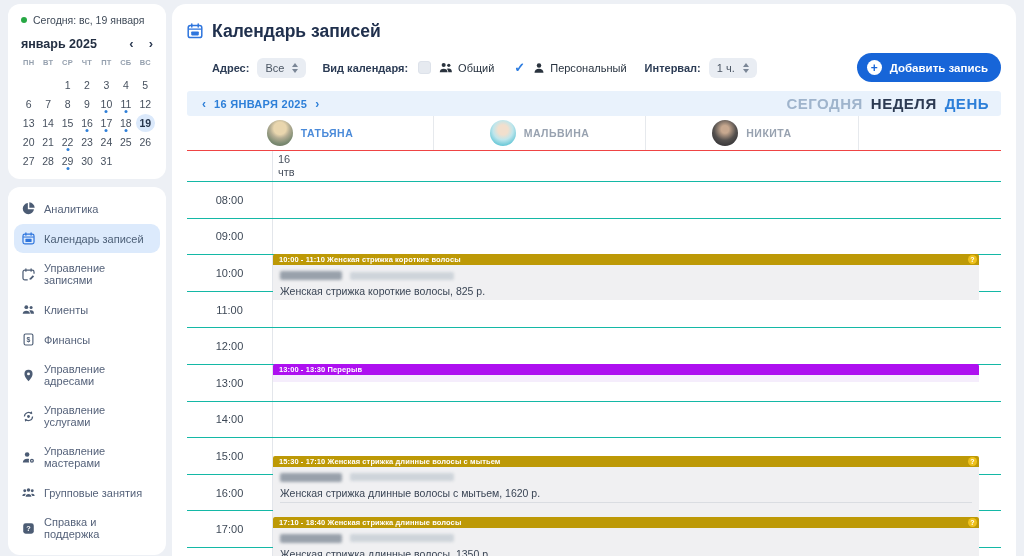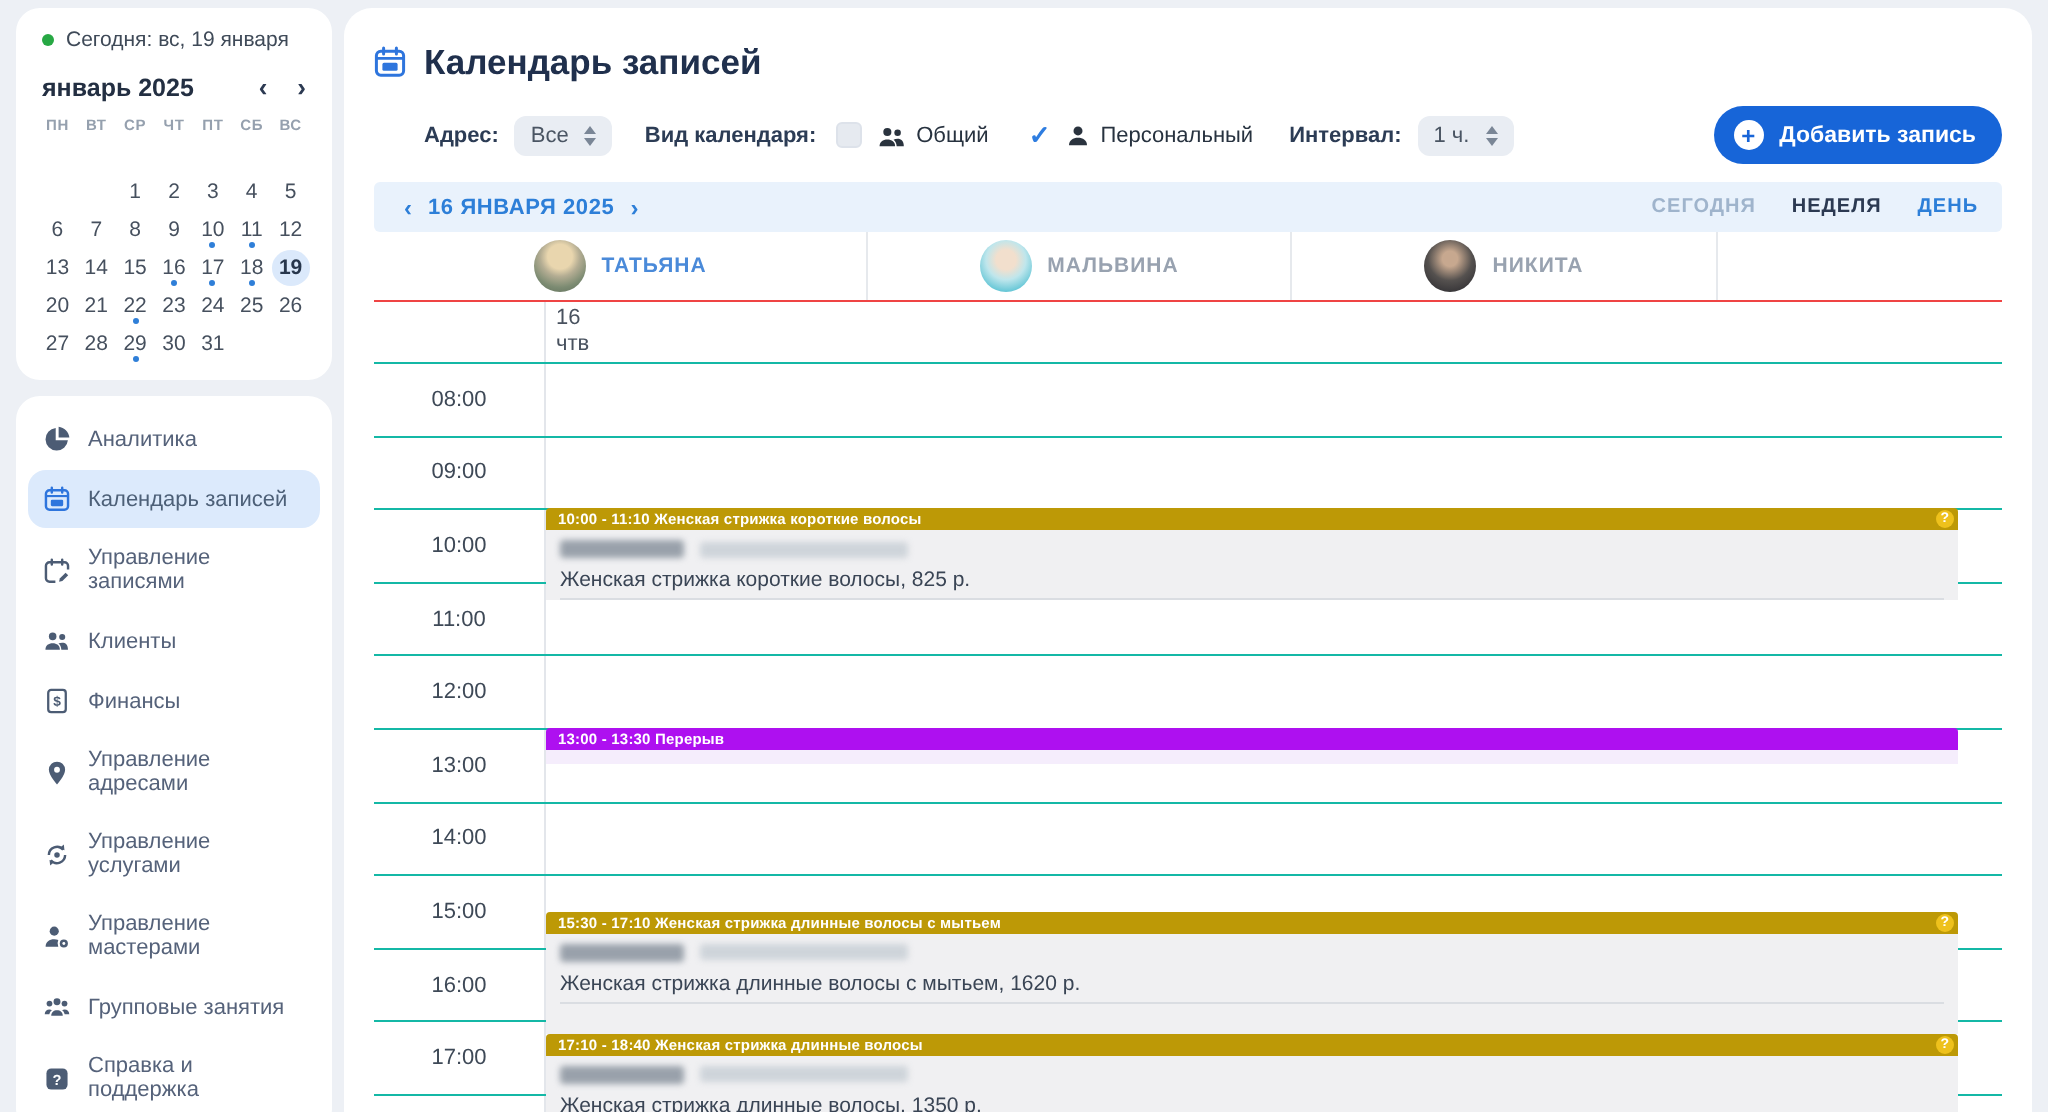--- a/index.html
+++ b/index.html
@@ -8,21 +8,21 @@
 
   
   .sidebar { position:absolute; left:8px; top:4px; width:158px; }
   .card { background:#fff; border-radius:12px; }
   .cal-card { padding:10px 11px 9px; margin-bottom:8px; }
   .today-row { display:flex; align-items:center; gap:6px; font-size:10.5px; color:#3f4a58; padding-left:2px; }
   .today-dot { width:6px; height:6px; border-radius:50%; background:#27a844; flex:none; }
   .month-row { display:flex; align-items:center; margin:11px 2px 7px; font-size:12.5px; font-weight:bold; color:#232f42; }
   .month-nav { margin-left:auto; display:flex; gap:15px; }
   .month-nav span { font-size:13px; color:#2c3a52; cursor:pointer; line-height:12px; }
-  .weekdays { display:grid; grid-template-columns:repeat(7,1fr); font-size:7.5px; font-weight:bold; color:#95a0ae; text-align:center; margin-bottom:20px; letter-spacing:.3px; }
+  .weekdays { display:grid; grid-template-columns:repeat(7,1fr); font-size:7.5px; font-weight:bold; color:#95a0ae; text-align:center; margin-bottom:9px; letter-spacing:.3px; }
   .days { display:grid; grid-template-columns:repeat(7,1fr); row-gap:1px; }
   .day { height:18px; display:flex; align-items:center; justify-content:center; font-size:10.5px; color:#46505e; position:relative; border-radius:50%; }
   .day.sel { background:#dbe9fb; font-weight:bold; color:#27364c; }
   .day .ddot { position:absolute; bottom:0; left:50%; transform:translateX(-50%); width:3px; height:3px; border-radius:50%; background:#2f7fd8; }
 
   .menu-card { padding:6px; }
   .mitem { display:flex; align-items:center; gap:9px; padding:8px 8px; border-radius:9px; font-size:11px; color:#55627a; margin:1px 0; cursor:pointer; }
   .mitem svg { width:13px; height:13px; flex:none; color:#4c5c74; }
   .mitem.active { background:#dceafc; color:#4d6078; }
   .mitem.active svg { color:#2e75dd; }
@@ -41,21 +41,21 @@
   .checkbox { width:13px; height:13px; background:#e6eaf0; border:1px solid #dde2ea; border-radius:3px; cursor:pointer; }
   .checkmark { color:#2e7de0; font-size:13px; font-weight:bold; cursor:pointer; }
   .viewopt { display:flex; align-items:center; gap:5px; color:#27323f; }
   .viewopt svg { color:#2a333e; }
   .add-btn { margin-left:auto; display:flex; align-items:center; gap:8px; background:#1765d8; color:#fff; font-size:11.5px; font-weight:bold; border:none; border-radius:17px; padding:7px 13px 7px 10px; cursor:pointer; font-family:inherit; }
   .plus-circle { width:15px; height:15px; border-radius:50%; background:#fff; color:#1765d8; display:flex; align-items:center; justify-content:center; font-size:12px; font-weight:bold; line-height:1; }
 
   .date-nav { margin-top:11px; height:25px; background:#e9f2fc; border-radius:3px; display:flex; align-items:center; padding:0 12px; font-size:11px; }
   .dn-ch { color:#2d7fd8; font-size:12px; font-weight:bold; padding:0 3px; cursor:pointer; }
   .dn-date { color:#2d7fd8; font-weight:bold; letter-spacing:.3px; margin:0 5px; }
-  .dn-tabs { margin-left:auto; display:flex; gap:18px; font-size:10px; font-weight:bold; letter-spacing:.5px; }
+  .dn-tabs { margin-left:auto; display:flex; gap:8px; font-size:15px; font-weight:bold; letter-spacing:.5px; }
   .dn-tab { color:#2c3a52; cursor:pointer; }
   .dn-tab.muted { color:#9fb4cc; }
   .dn-tab.active { color:#2d7fd8; }
 
   .staff-row { display:flex; height:35px; border-bottom:1px solid #ef4444; }
   .staff-cell { display:flex; align-items:center; justify-content:center; gap:8px; border-right:1px solid #e6e9ed; cursor:pointer; }
   .staff-fill { flex:1; }
   .avatar { width:26px; height:26px; border-radius:50%; flex:none; }
   .av-blonde { background:radial-gradient(circle at 50% 32%, #e9d6ae 28%, #b4ad93 45%, #7c8b72 70%, #5b6a57 100%); }
   .av-teal { background:radial-gradient(circle at 50% 38%, #f2dfcd 24%, #bfe6ec 48%, #6cc9d8 75%, #3fa9bd 100%); }
@@ -278,21 +278,21 @@
         <span>Все</span>
         <span class="updown">
             <span class="tri-up"></span>
             <span class="tri-down"></span>
           </span>
       </span>
 
       <span class="flabel" style="margin-right:10px;">Вид календаря:</span>
 
       <span class="checkbox" style="margin-right:8px;"></span>
-      <span class="viewopt" style="margin-right:20px;align-items:flex-end;">
+      <span class="viewopt" style="margin-right:20px;">
         <span id="people-icon" style="display: flex;">
             <svg viewBox="0 0 18 14" width="14" height="11">
               <circle cx="6" cy="3.8" r="2.6" fill="currentColor"></circle>
               <circle cx="12.6" cy="4.2" r="2.1" fill="currentColor"></circle>
               <path d="M1 13c0-2.9 2.2-4.4 5-4.4s5 1.5 5 4.4z" fill="currentColor"></path>
               <path d="M12 13c-.1-1.9-.8-3.3-2-4.2.7-.4 1.6-.6 2.6-.6 2.3 0 4 1.3 4 4.8z" fill="currentColor"></path>
             </svg>
           </span>
         <span>Общий</span>
       </span>

